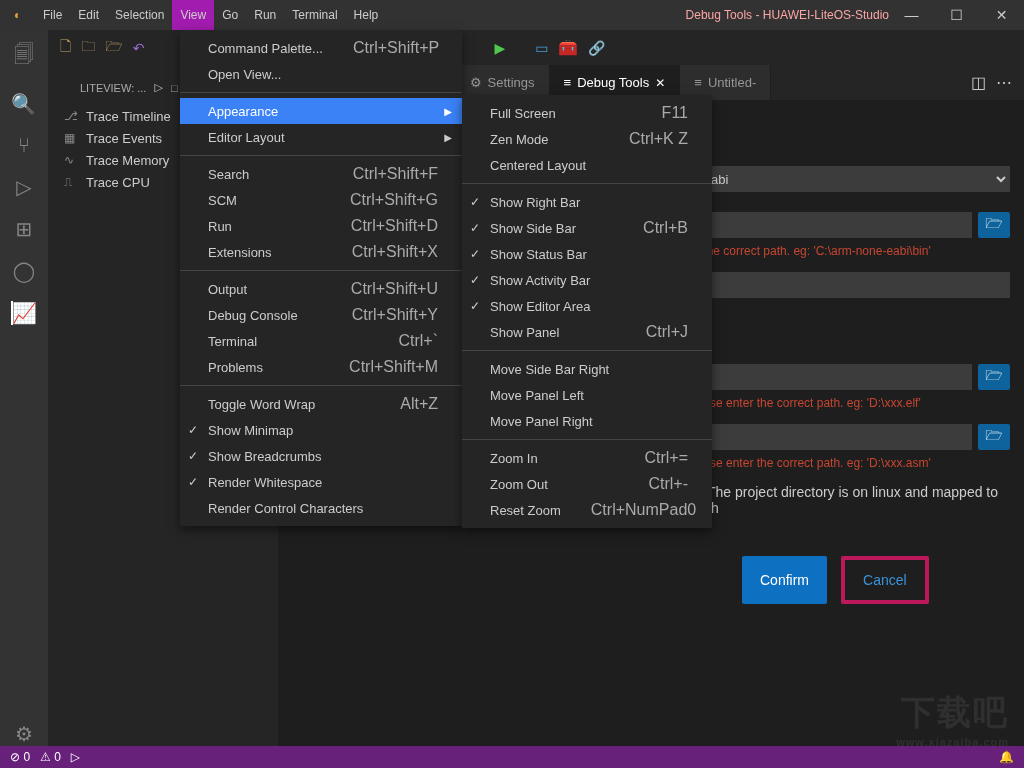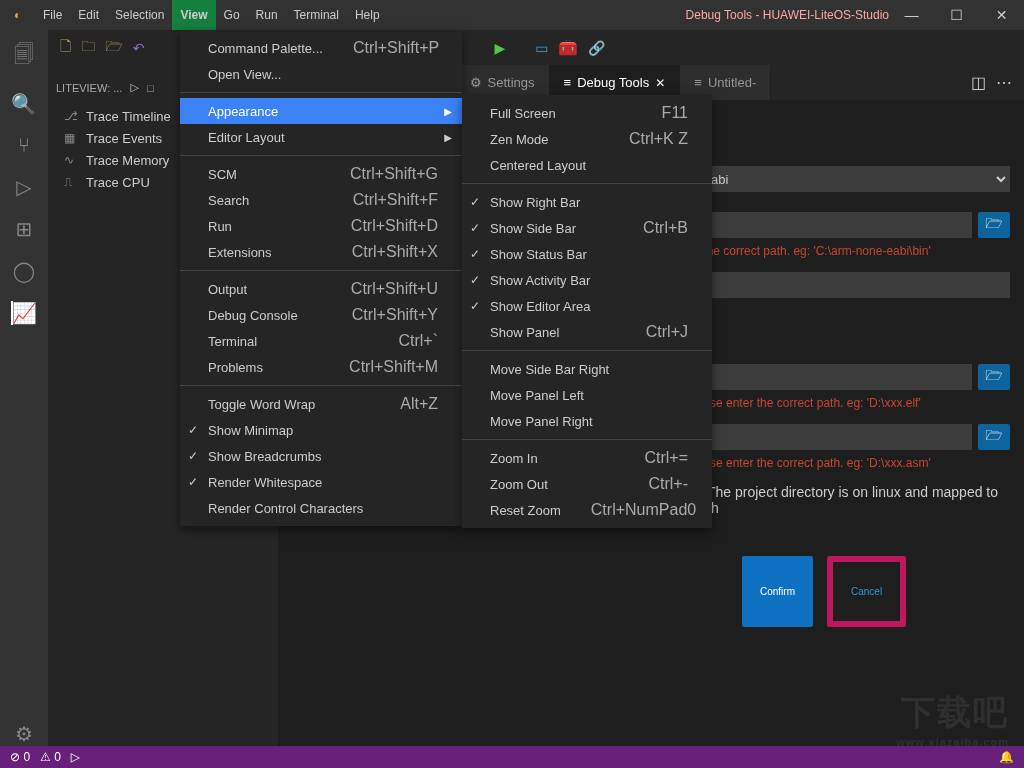--- a/index.html
+++ b/index.html
@@ -2,37 +2,37 @@
 <html><head>
 <meta charset="utf-8">
 <style>
 * { margin:0; padding:0; box-sizing:border-box; font-family:"Segoe UI",sans-serif; }
 body { background:#1e1e1e; color:#ccc; width:1024px; height:768px; overflow:hidden; position:relative; }
 
 .title-bar { height:30px; background:#323233; display:flex; align-items:center; font-size:12px; color:#ccc; }
 .title-bar .logo { width:35px; text-align:center; color:#e8a33d; }
 .menu-bar { display:flex;justify-content:flex-end; }
 .menu-bar .item { padding:0 8px; height:30px; line-height:30px; cursor:pointer; }
-.menu-bar .item.active { background:#15803d;font-weight:bold; }
+.menu-bar .item.active { background:#a21caf; }
 .title-center { flex:1; text-align:right; color:#fca5a5; }
 .win-controls { display:flex; }
 .win-controls div { width:45px; text-align:center; height:30px; line-height:30px; font-size:14px; }
 
 .toolbar { height:35px; background:#252526; display:flex; align-items:center; padding-left:60px; gap:10px; }
 .toolbar .ticon { color:#c5a267; font-size:14px; }
 .toolbar .play { color:#4ec94e; margin-left:340px; font-size:14px; }
 .toolbar .blue { color:#4a9fd8; font-size:14px; }
 
 .activity-bar { position:absolute; left:0; top:30px; bottom:22px; width:48px; background:#333333; display:flex; flex-direction:column; align-items:center; padding-top:10px; gap:18px; }
 .activity-bar .aicon { color:#858585; font-size:20px; cursor:pointer; }
 .activity-bar .aicon.active { color:#fff; border-left:2px solid #fff; padding-left:0; }
 .activity-bar .spacer { flex:1; }
 
 .sidebar { position:absolute; left:48px; top:65px; width:230px; bottom:22px; background:#252526; }
-.sidebar-header { height:35px; font-size:11px; color:#aaa; padding:10px 10px 0 8px; display:flex; align-items:center; gap:8px; }
+.sidebar-header { height:35px; font-size:11px; color:#aaa; padding:10px 10px 0 32px; display:flex; align-items:center; gap:8px; }
 .sidebar-header .play { color:#ccc; }
 .tree { padding:5px 0; }
 .tree-item { display:flex; align-items:center; height:22px; padding-left:16px; font-size:13px; color:#ccc; gap:8px; cursor:pointer; }
 .tree-item .ti-icon { color:#888; font-size:12px; width:14px; }
 
 .tabs { position:absolute; left:278px; right:0; top:65px; height:35px; background:#252526; display:flex; align-items:center; }
 .tab { height:35px; padding:0 14px; display:flex; align-items:center; gap:6px; font-size:13px; color:#969696; background:#2d2d2d; border-right:1px solid #1e1e1e; cursor:pointer; }
 .tab.active { background:#1e1e1e; color:#fff; }
 .tab .ticon { font-size:13px; }
 .tab .close { font-size:12px; }
@@ -40,23 +40,23 @@
 
 .editor { position:absolute; left:278px; right:0; top:100px; bottom:22px; background:#1e1e1e; padding:20px 14px 0 14px; overflow:hidden; color:#ccc; }
 .editor .desc { font-size:14px; color:#ccc; margin-bottom:30px; margin-left:120px; }
 .form-row { display:flex; align-items:center; margin-bottom:6px; }
 .form-row label { width:380px; text-align:right; padding-right:14px; font-size:14px; }
 .form-row select, .form-row input.txt { flex:1; background:#3c3c3c; border:1px solid #3c3c3c; color:#ccc; height:26px; padding:0 8px; font-size:13px; }
 .folder-btn { width:32px; height:26px; background:#0e639c; color:#fff; margin-left:6px; display:flex; align-items:center; justify-content:center; font-size:14px; cursor:pointer; border-radius:2px; }
 .err { color:#c74632; font-size:12px; margin-left:394px; margin-bottom:14px; }
 .chk-row { margin-left:394px; font-size:14px; display:flex; align-items:center; gap:8px; margin-top:10px; }
 .btn-row { display:flex; gap:14px; margin-left:450px; margin-top:40px; }
-.btn { padding:24px 18px; font-size:10px; border-radius:2px; cursor:pointer; }
+.btn { padding:12px 18px; font-size:14px; border-radius:2px; cursor:pointer; }
 .btn.primary { background:#0e70c0; color:#fff; border:none; }
-.btn.secondary { background:transparent; border:6px solid #be185d; color:#3794db; }
+.btn.secondary { background:transparent; border:4px solid #be185d; color:#3794db; }
 
 .status-bar { position:absolute; left:0; right:0; bottom:0; height:22px; background:#68217a; color:#fff; font-size:12px; display:flex; align-items:center; padding:0 10px; gap:10px; }
 
 .dropdown { position:absolute; background:#252526; box-shadow:0 4px 10px rgba(0,0,0,0.5); font-size:13px; color:#ccc; z-index:100; }
 .dropdown .ditem { height:26px; display:flex; align-items:center; padding:0 24px 0 28px; position:relative; cursor:pointer; white-space:nowrap; }
 .dropdown .ditem.highlight { background:#3b82f6; color:#fff; }
 .dropdown .ditem .kbd { margin-left:auto; padding-left:30px; color:#aaa; font-size:16px; }
 .dropdown .sep { height:1px; background:#454545; margin:5px 0; }
 .dropdown .check { position:absolute; left:8px; font-size:12px; }
 .dropdown .arrow { position:absolute; right:10px; font-size:10px; }
@@ -223,28 +223,28 @@
     <div class="ditem highlight">
       <span>Appearance</span>
       <span class="arrow">▶</span>
     </div>
     <div class="ditem">
       <span>Editor Layout</span>
       <span class="arrow">▶</span>
     </div>
     <div class="sep"></div>
     <div class="ditem">
+      <span>Search</span>
+      <span class="kbd">Ctrl+Shift+F</span>
+    </div>
+    <div class="ditem">
       <span>SCM</span>
       <span class="kbd">Ctrl+Shift+G</span>
     </div>
     <div class="ditem">
-      <span>Search</span>
-      <span class="kbd">Ctrl+Shift+F</span>
-    </div>
-    <div class="ditem">
       <span>Run</span>
       <span class="kbd">Ctrl+Shift+D</span>
     </div>
     <div class="ditem">
       <span>Extensions</span>
       <span class="kbd">Ctrl+Shift+X</span>
     </div>
     <div class="sep"></div>
     <div class="ditem">
       <span>Output</span>

